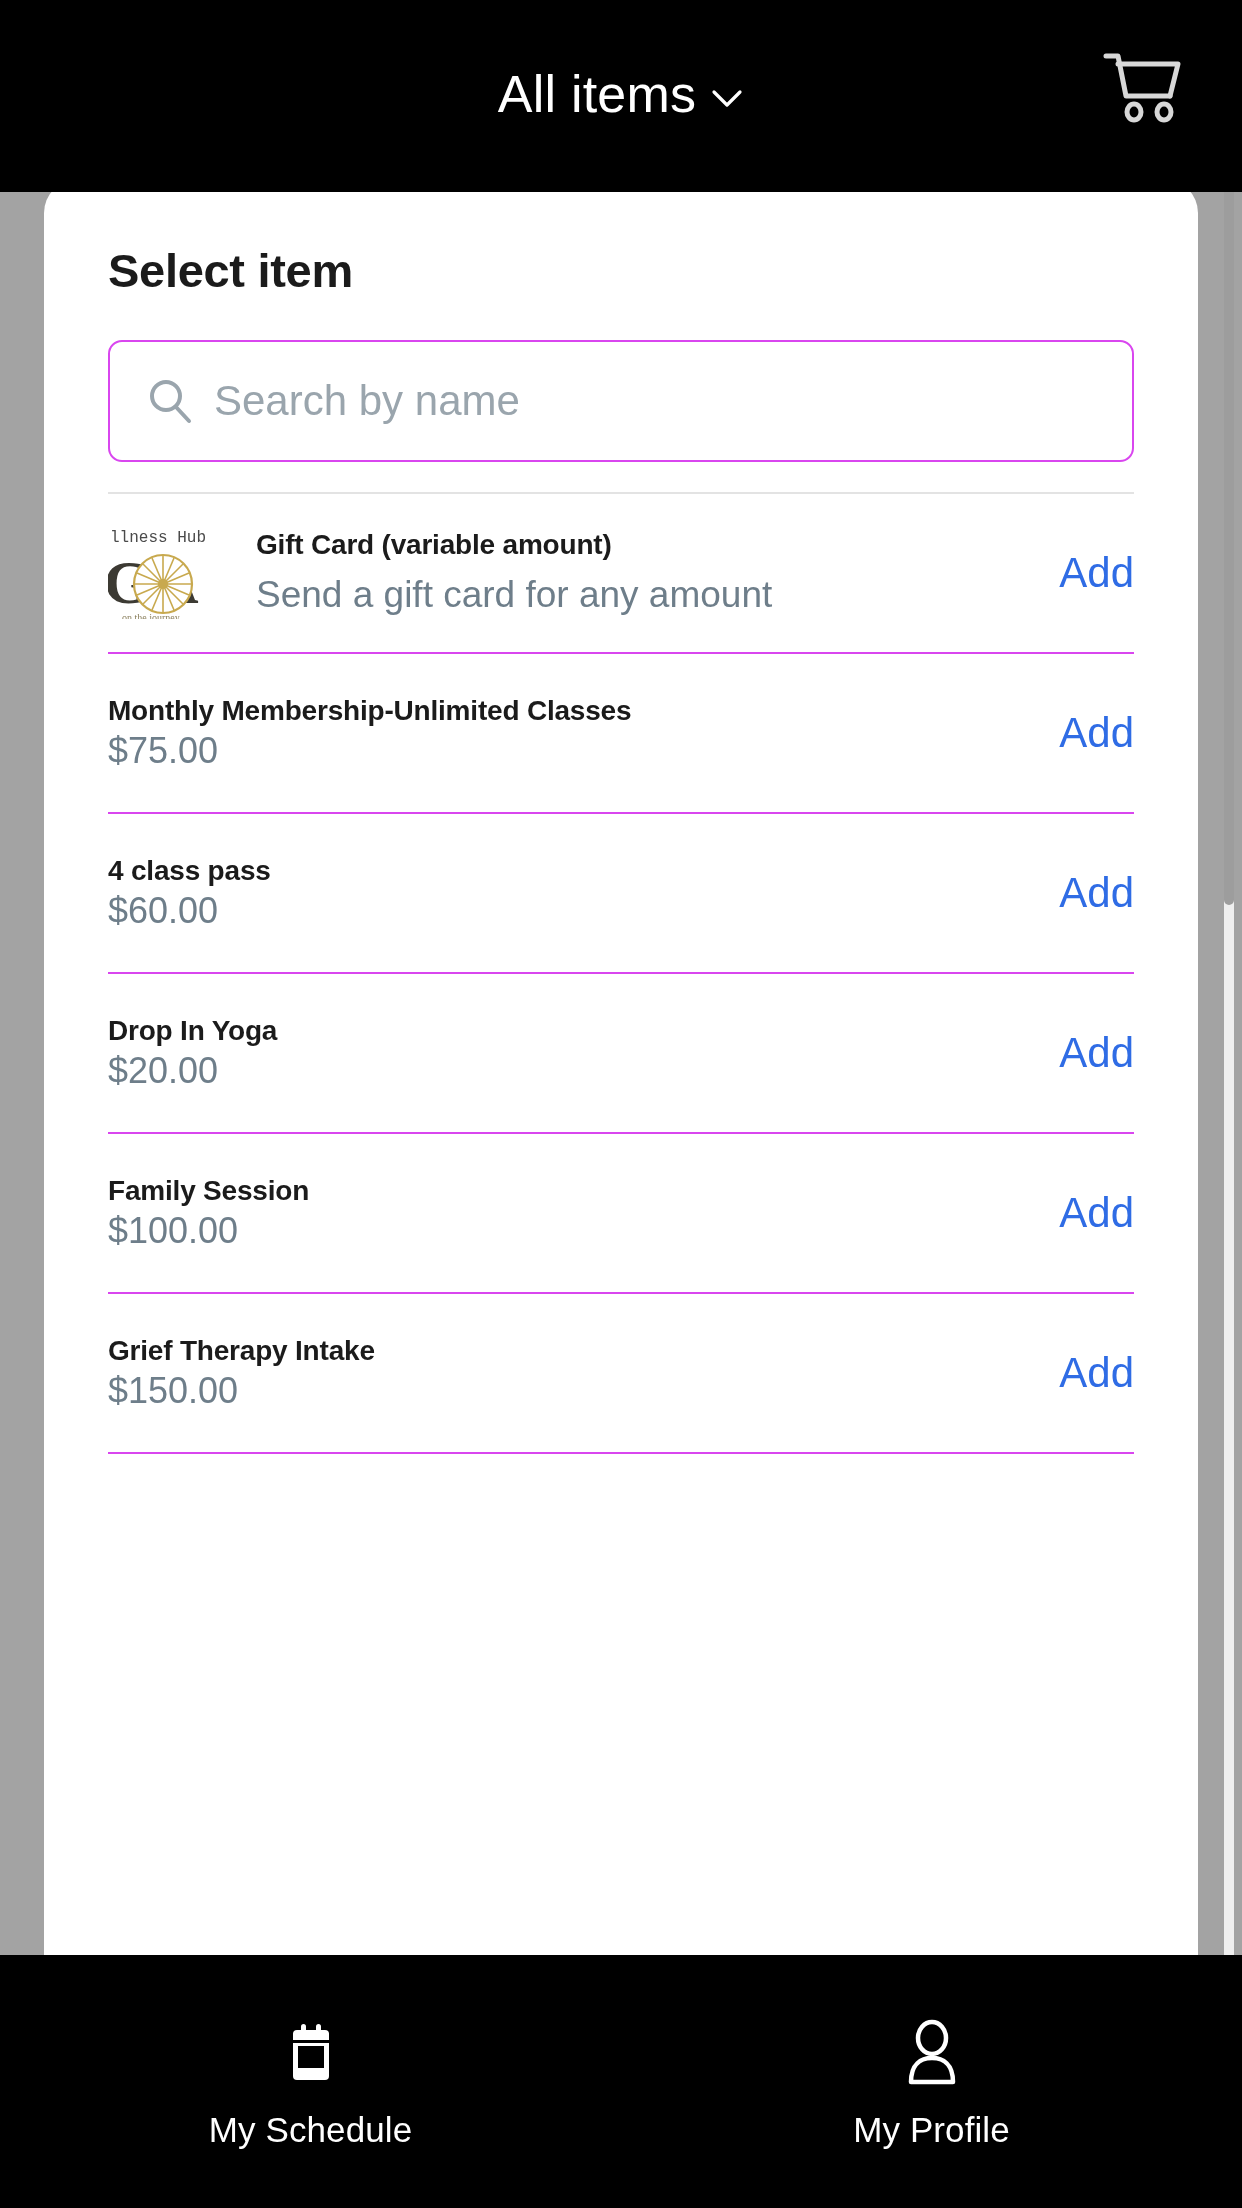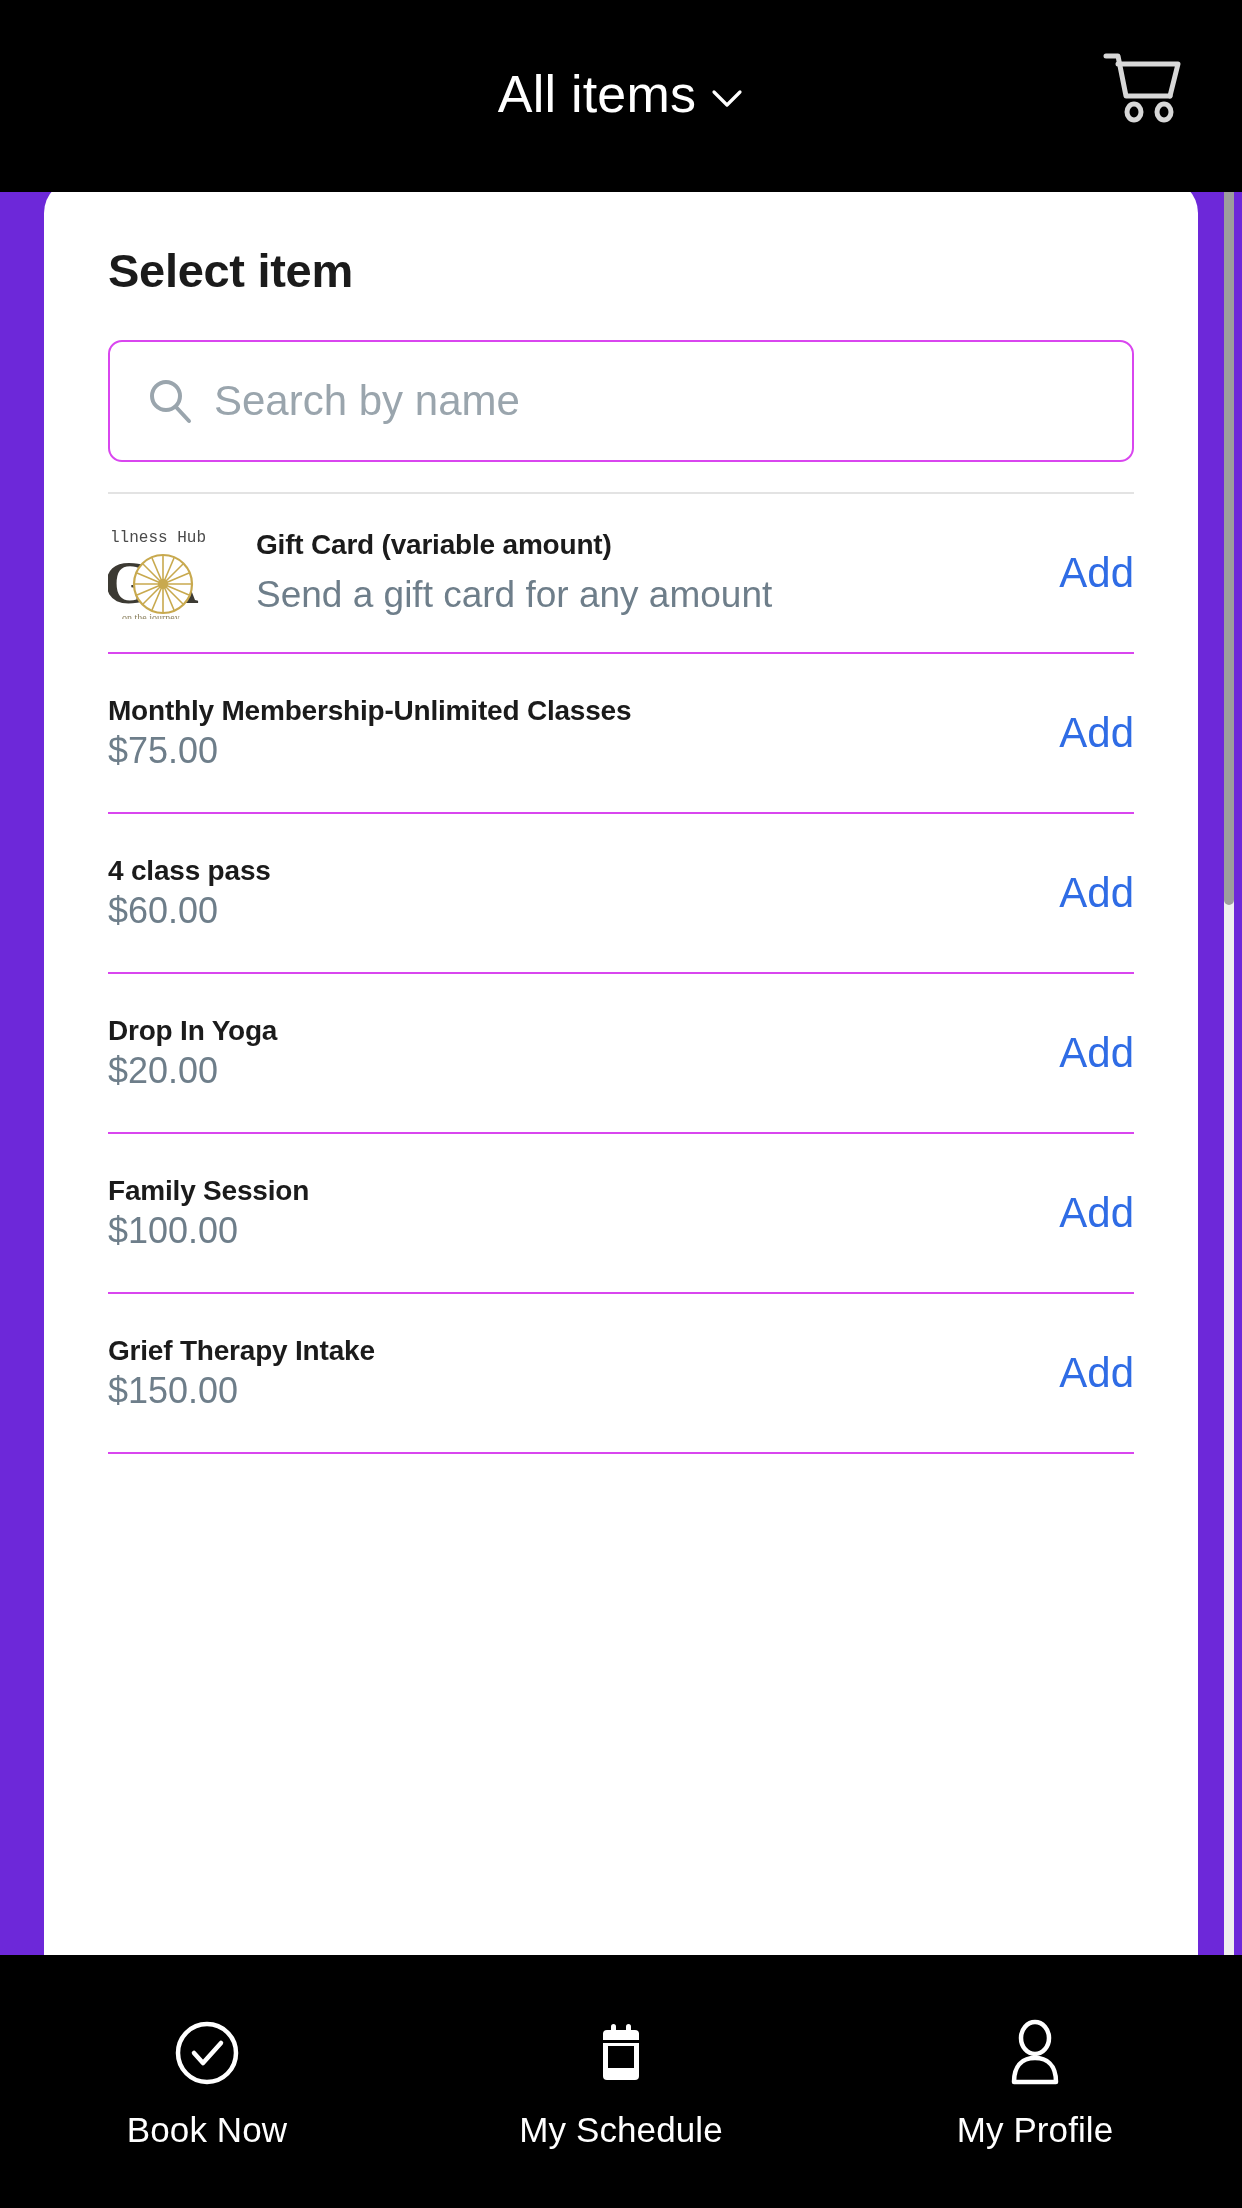--- a/index.html
+++ b/index.html
@@ -64,21 +64,21 @@
   }
   .cart-btn svg { display: block; }
 
   
   .sheet {
     position: absolute;
     top: 180px;
     left: 0;
     width: 1242px;
     height: 1775px;
-    background: #6d28d9;
+    background: #a3a3a3;
     overflow: hidden;
   }
 
   .sheet-inner {
     position: absolute;
     top: -1px;
     left: 44px;
     width: 1154px;
     height: 1780px;
     background: #ffffff;
@@ -421,29 +421,20 @@
 
     </div>
   </div>
 
   <div class="scroll-track"></div>
   <div class="scroll-thumb"></div>
 </div>
 
 <div class="bottomnav">
 
-  <div class="nav-item">
-    <span class="nav-icon">
-      <svg viewBox="0 0 74 74" width="74" height="74" aria-hidden="true">
-        <circle cx="37" cy="37" r="29" fill="none" stroke="#ffffff" stroke-width="4.5"></circle>
-        <path d="M24 37 L33 47 L51 27" fill="none" stroke="#ffffff" stroke-width="4.5" stroke-linecap="round" stroke-linejoin="round"></path>
-      </svg>
-    </span>
-    <span class="nav-label">Book Now</span>
-  </div>
 
   <div class="nav-item">
     <span class="nav-icon">
       <svg viewBox="0 0 74 74" width="74" height="74" aria-hidden="true">
         <rect x="19" y="14" width="36" height="50" rx="4" fill="#ffffff"></rect>
         <rect x="19" y="24" width="36" height="3" fill="#000000"></rect>
         <rect x="24" y="30" width="26" height="22" fill="#000000"></rect>
         <rect x="27" y="8" width="5" height="12" rx="2.5" fill="#ffffff"></rect>
         <rect x="42" y="8" width="5" height="12" rx="2.5" fill="#ffffff"></rect>
       </svg>

